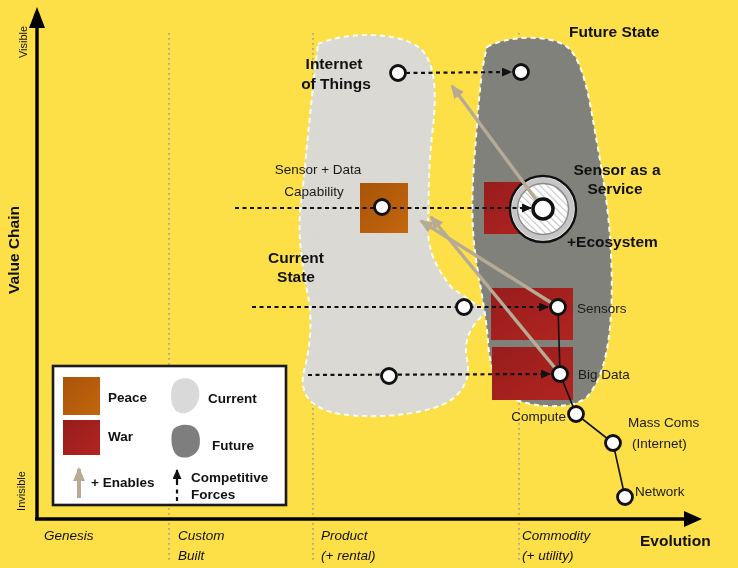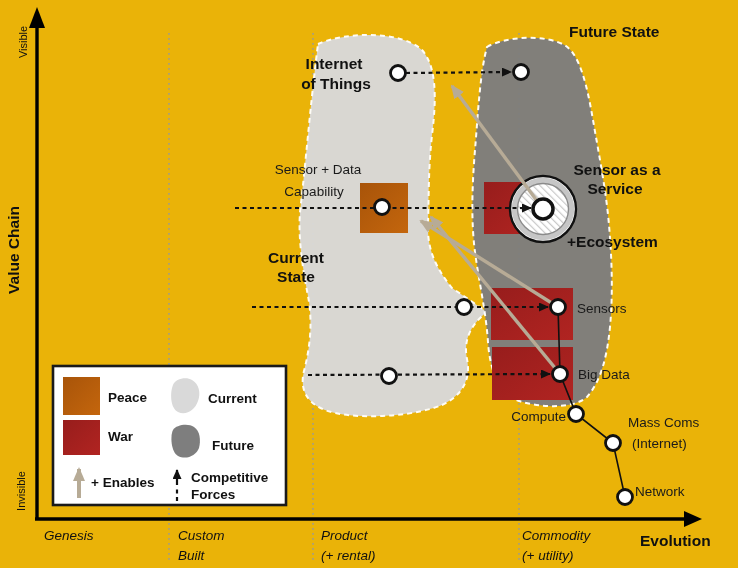--- a/index.html
+++ b/index.html
@@ -2,21 +2,21 @@
 <html style="--peace-orange: #C4660D; --peace-orange-dark: #A85409; --war-red: #B12421; --war-red-dark: #971D1C; --current-gray: #D9D9D9; --future-gray: #7E7E7E; --enables-tan: #B7AB96;"><head>
 <meta charset="utf-8">
 <style>
   :root{
     --peace-orange:#C4660D; --peace-orange-dark:#A85409;
     --war-red:#B12421; --war-red-dark:#971D1C;
     --current-gray:#D9D9D9; --future-gray:#7E7E7E;
     --enables-tan:#B7AB96;
   }
   html,body{margin:0;padding:0;background:#fff;}
-  .stage{position:relative;width:738px;height:568px;background:#eab308;overflow:hidden;
+  .stage{position:relative;width:738px;height:568px;background:#fde047;overflow:hidden;
          font-family:"Liberation Sans",sans-serif;}
   svg{position:absolute;left:0;top:0;}
   text{fill:#111;}
   .bold-label{font-weight:bold;font-size:15.5px;}
   .node-label{font-size:13.5px;fill:#1a1a1a;}
   .stage-label{font-style:italic;font-size:13.5px;}
   .legend-label{font-weight:bold;font-size:13.5px;}
   .axis-small{font-size:11px;}
   .axis-big{font-weight:bold;font-size:15.5px;}
   .peace-fill{fill:url(#peaceGrad);}

